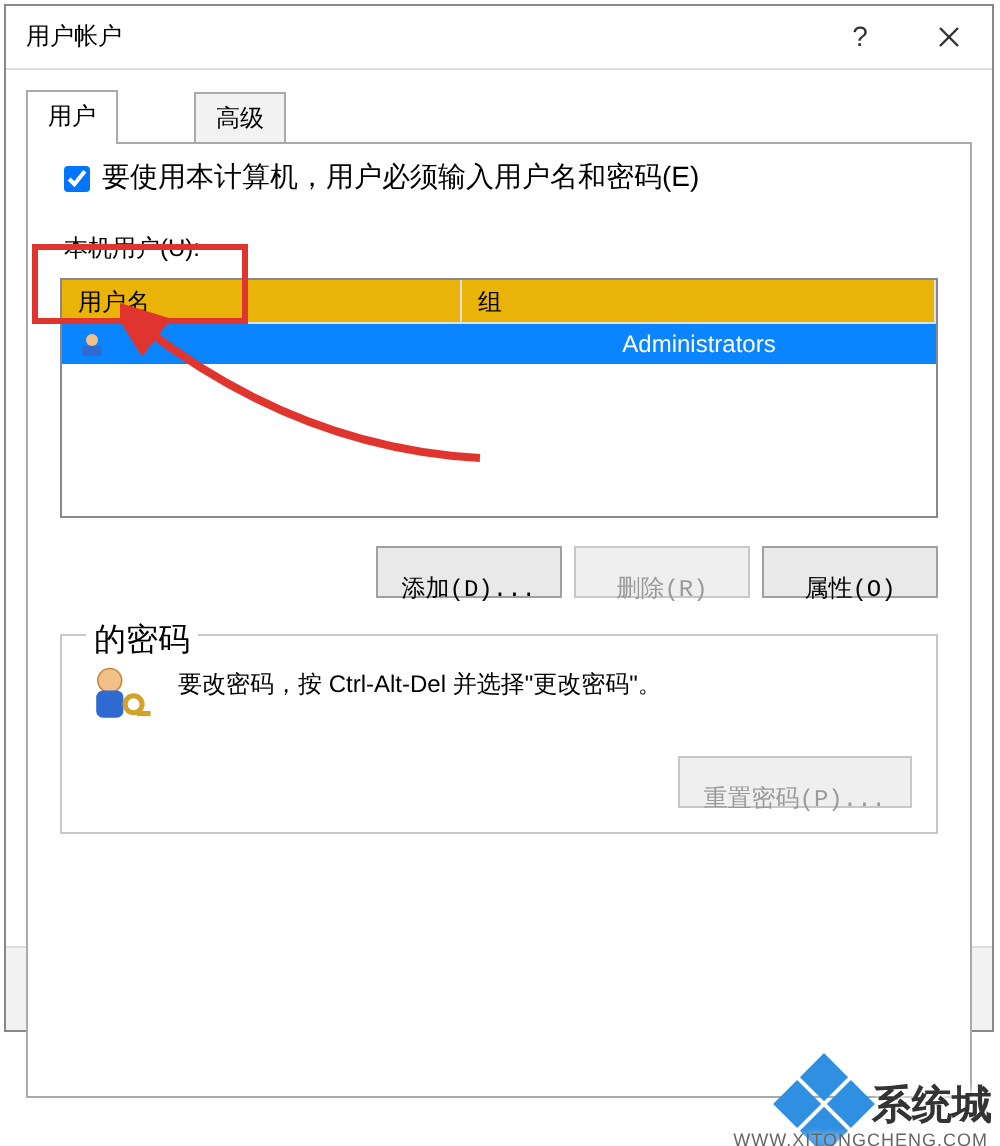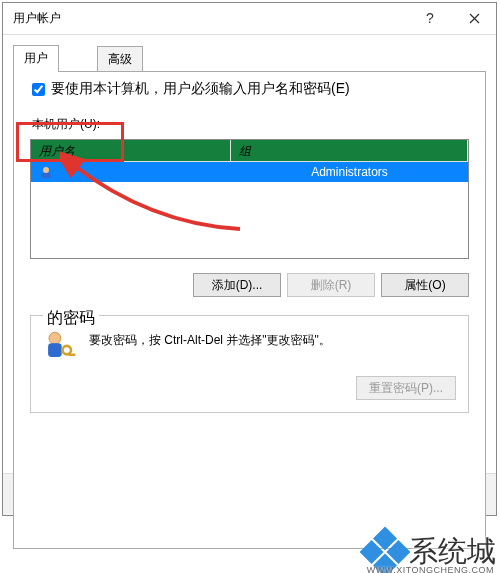--- a/index.html
+++ b/index.html
@@ -128,23 +128,22 @@
     margin: 2px 16px 0 16px;
     border: 1px solid #888;
     height: 120px;
     position: relative;
     font-size: 12px;
     overflow: hidden;
   }
   .listhdr {
     display: flex;
     height: 22px;
-    background: #15803d;
+    background: #eab308;
     border-bottom: 1px solid #e0e0e0;
-    font-style: italic;
   }
   .listhdr .col {
     padding: 3px 8px;
     border-right: 1px solid #e0e0e0;
   }
   .col.name { width: 200px; }
   .col.group { flex: 1; }
   .listrow {
     display: flex;
     height: 20px;
@@ -164,24 +163,24 @@
 
   .btnrow {
     display: flex;
     justify-content: flex-end;
     gap: 6px;
     margin: 14px 16px 0 16px;
   }
   button.winbtn {
     height: 24px;
     min-width: 88px;
-    padding: 0 12px;
+    padding: 12px 12px;
     background: #e9e9e9;
     border: 1px solid #a0a0a0;
-    font-family: Liberation Sans, sans-serif;
+    font-family: Liberation Mono, monospace;
     font-size: 12px;
     color: #000;
   }
   button.winbtn:disabled {
     color: #9a9a9a;
     background: #efefef;
     border-color: #c8c8c8;
   }
 
   .groupbox {
@@ -241,21 +240,21 @@
     width: 36px; height: 36px;
     transform: rotate(45deg);
     display: grid;
     grid-template-columns: 1fr 1fr;
     grid-template-rows: 1fr 1fr;
     gap: 2px;
     margin-right: 6px;
   }
   .watermark .logo span { background:#2f8fe0; }
   .watermark .wt {
-    font-size: 29px; font-weight: normal; color:#333;
+    font-size: 20px; font-weight: bold; color:#333;
     text-shadow: 0 0 4px #fff, 0 0 4px #fff;
   }
   .watermark .ws {
     position:absolute; right:6px; bottom:-2px;
     font-size:9px; color:#666; letter-spacing:0.5px;
     text-shadow: 0 0 3px #fff;
   }
 </style>
 </head>
 <body>

